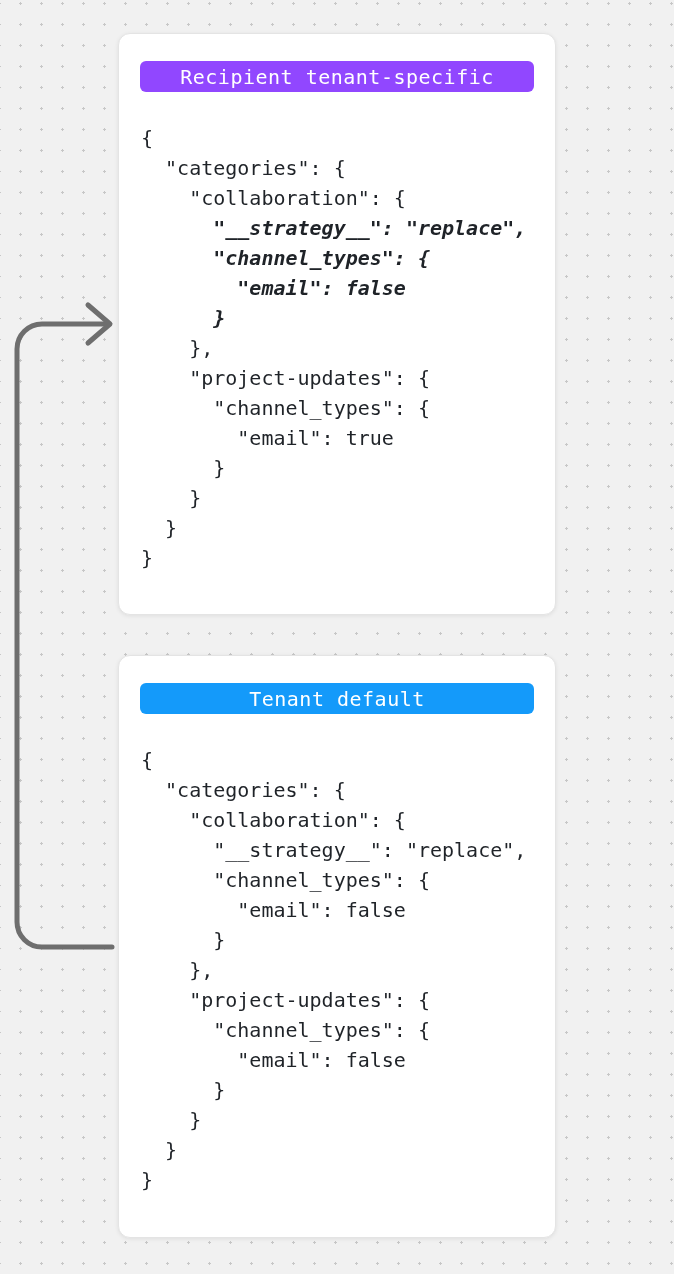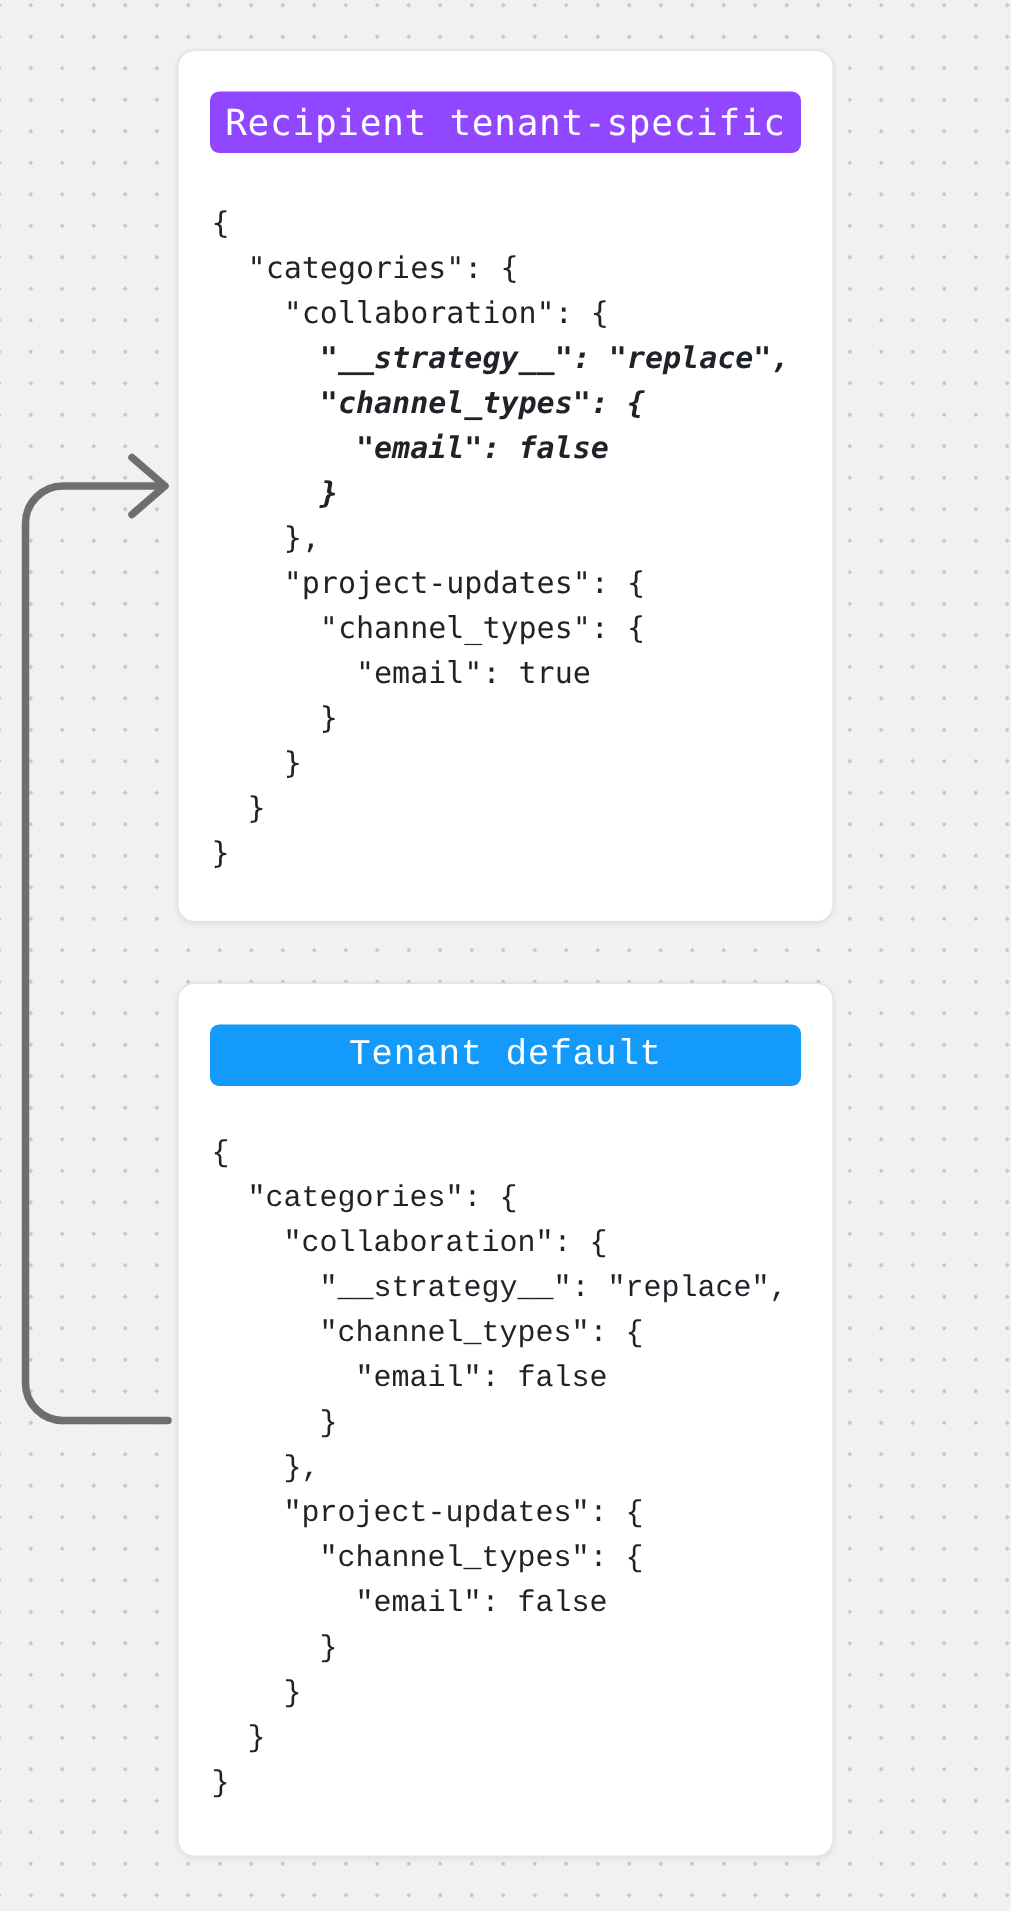--- a/index.html
+++ b/index.html
@@ -21,30 +21,30 @@
     position: absolute;
     left: 118px;
     width: 438px;
     background: #ffffff;
     border: 1px solid #e4e4e4;
     border-radius: 12px;
     box-shadow: 0 1px 4px rgba(0,0,0,0.08);
     box-sizing: border-box;
   }
   .card-top { top: 33px; height: 582px; }
-  .card-bottom { top: 655px; height: 583px; font-family: Liberation Mono, monospace; }
+  .card-bottom { top: 655px; height: 583px; }
   .badge {
     margin: 27px 21px 0 21px;
-    height: 41px;
+    height: 31px;
     border-radius: 6px;
     display: flex;
     align-items: center;
     justify-content: center;
     color: #ffffff;
-    font-size: 24px;
+    font-size: 20px;
     letter-spacing: 0.5px;
   }
   .code {
     margin: 31px 0 0 22px;
     font-size: 20px;
     color: #1f2328;
   }
   .code-line {
     white-space: pre;
     height: 30px;

